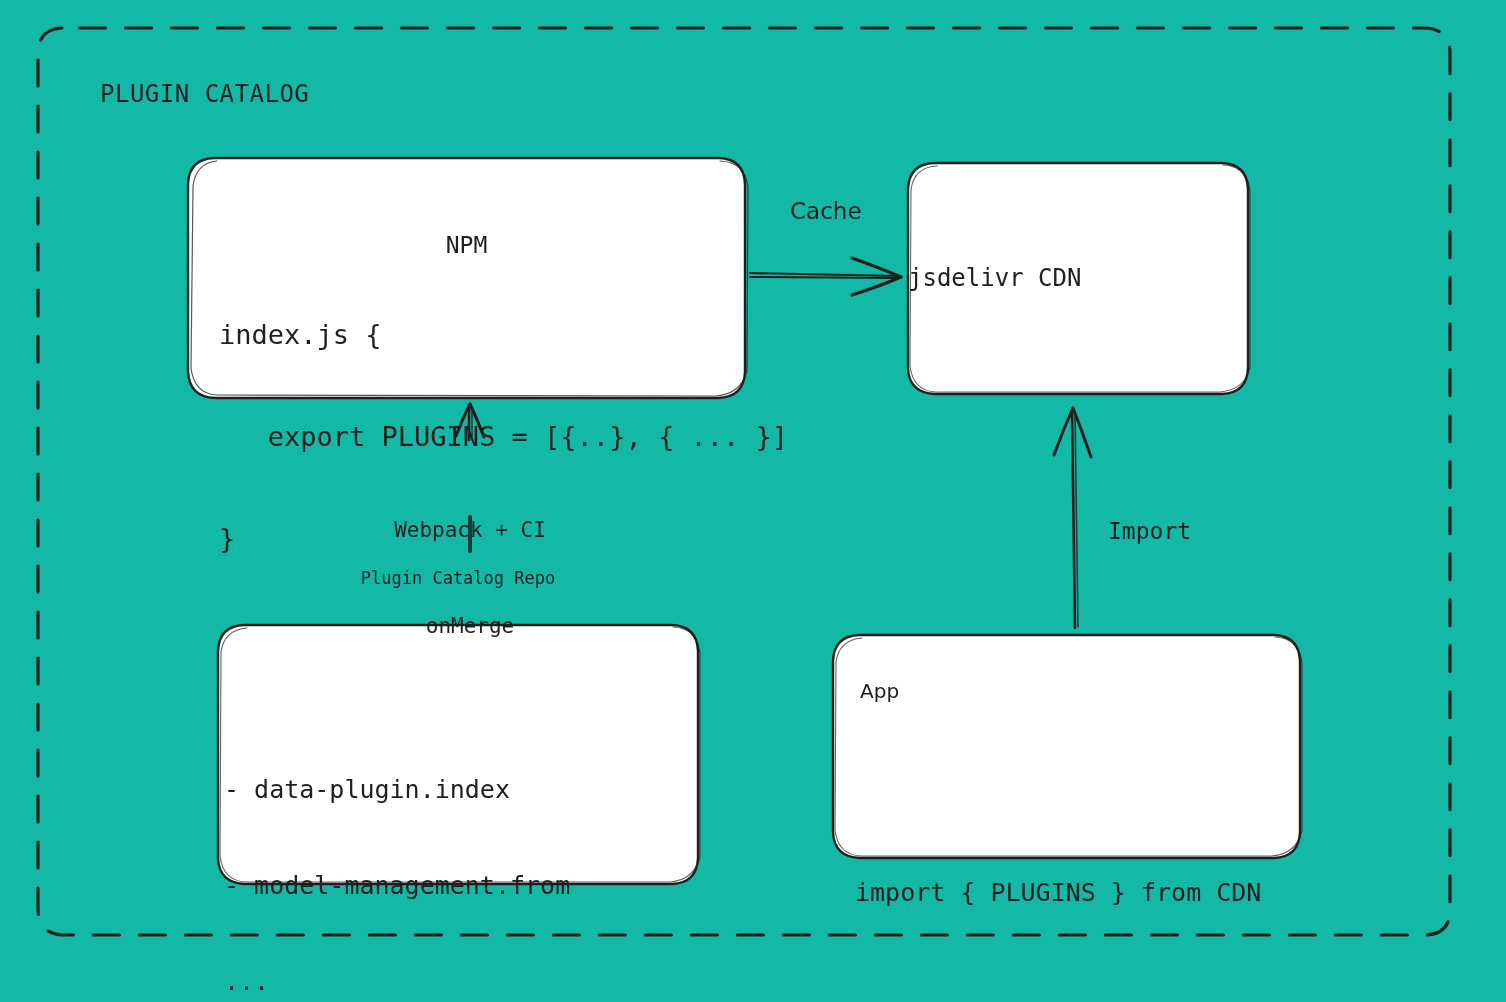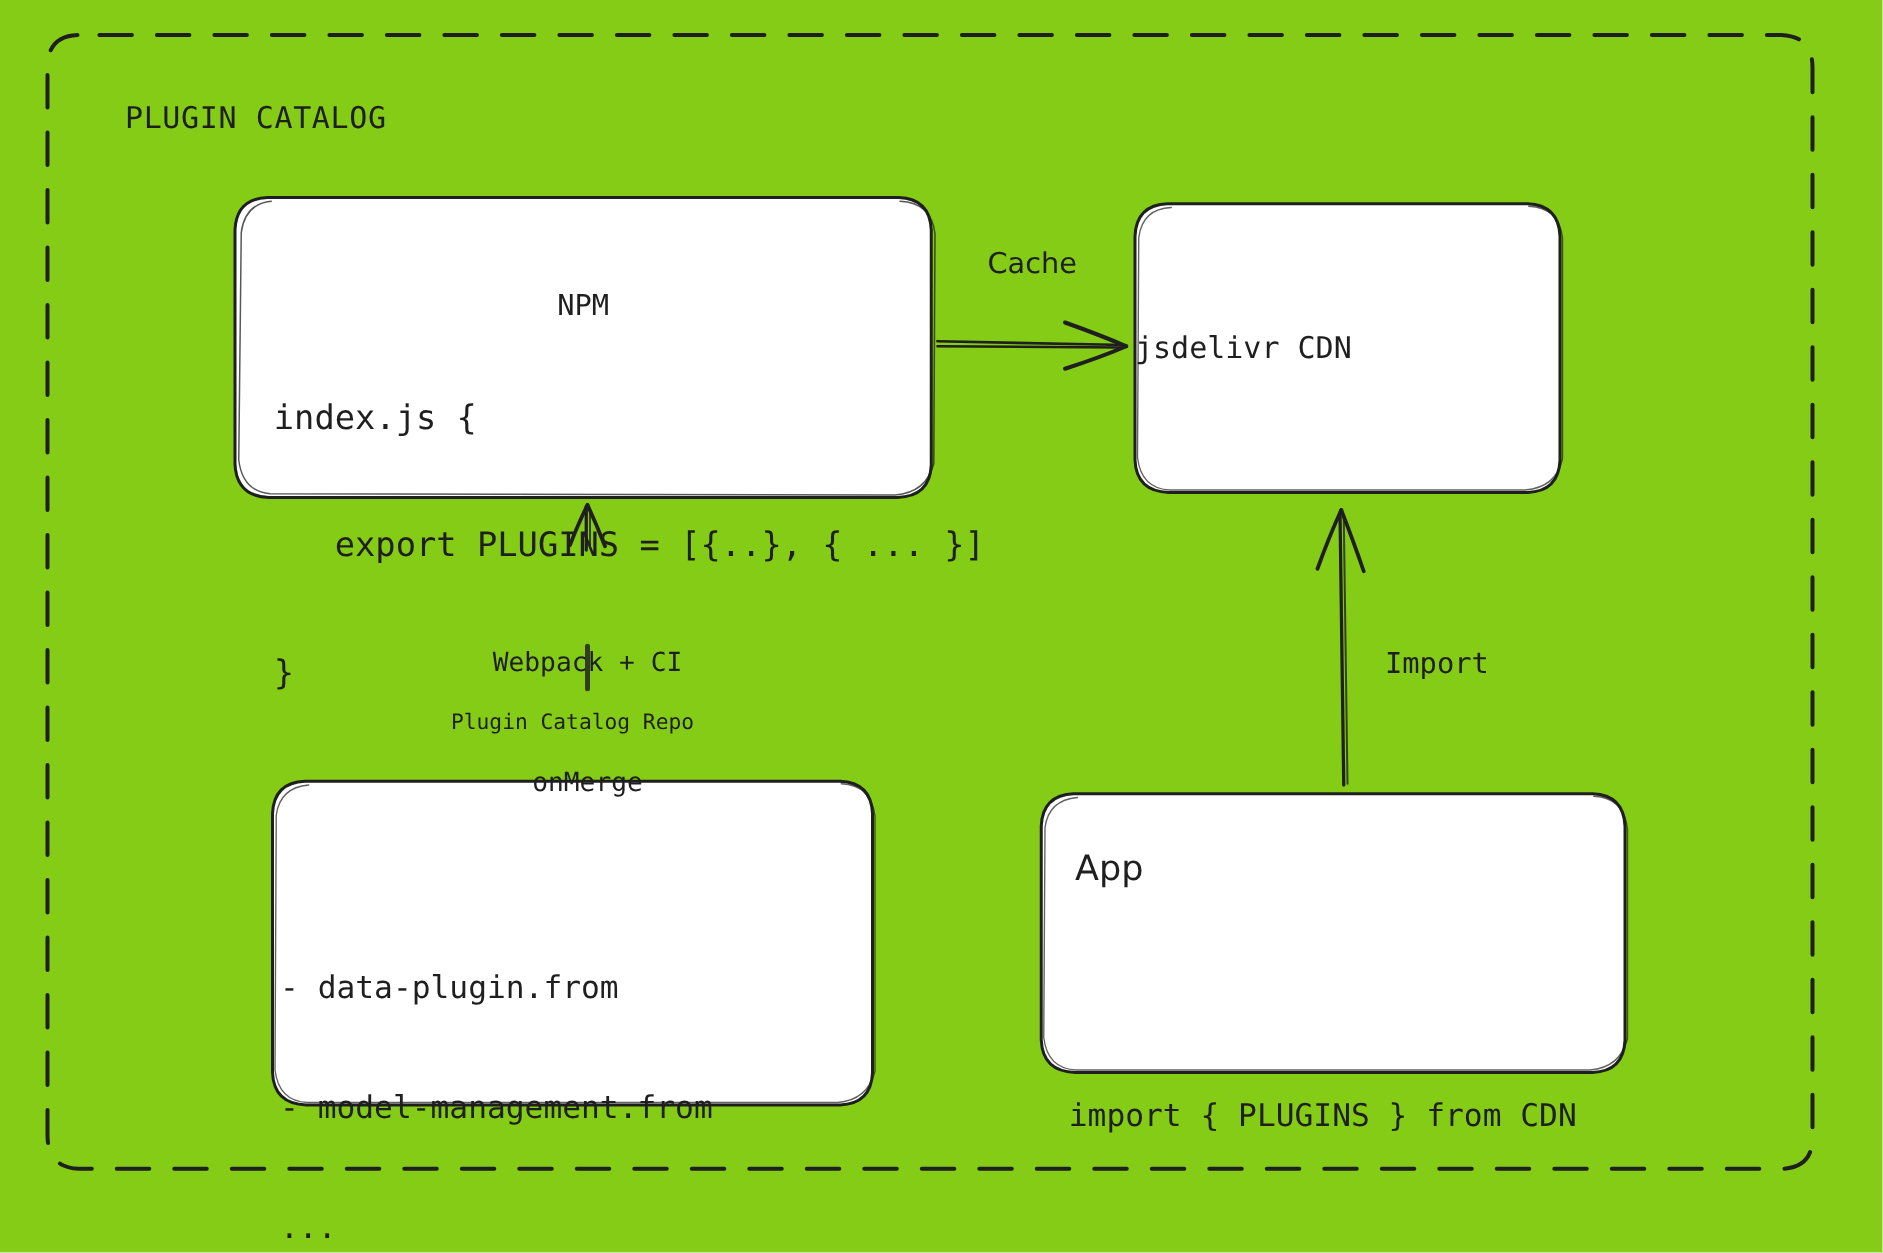--- a/index.html
+++ b/index.html
@@ -4,21 +4,21 @@
 <style>
   html, body {
     margin: 0;
     padding: 0;
     background: #ffffff;
   }
   #canvas {
     position: relative;
     width: 1506px;
     height: 1002px;
-    background: #84cc16;
+    background: #14b8a6;
     overflow: hidden;
     font-family: "DejaVu Sans Mono", "Liberation Mono", monospace;
   }
   #sketch-layer {
     position: absolute;
     left: 0;
     top: 0;
     width: 1506px;
     height: 1002px;
     pointer-events: none;
@@ -89,21 +89,21 @@
   }
   .repo-code {
     left: 224px;
     top: 710px;
     font-size: 25px;
     line-height: 32px;
   }
   .app-title {
     left: 860px;
     top: 681px;
-    font-size: 28px;
+    font-size: 20px;
   }
   .app-code {
     left: 855px;
     top: 738px;
     font-size: 25px;
     line-height: 62px;
   }
   .codeline {
     display: block;
     white-space: pre;
@@ -178,21 +178,21 @@
 
   <div class="lbl mono webpack-label">
     <span class="codeline">Webpack + CI</span>
     <span class="codeline">onMerge</span>
   </div>
 
   <div class="lbl mono import-label">Import</div>
 
   <div class="lbl mono repo-title">Plugin Catalog Repo</div>
   <div class="lbl mono repo-code">
-    <span class="codeline">- data-plugin.from</span>
+    <span class="codeline">- data-plugin.index</span>
     <span class="codeline">- model-management.from</span>
     <span class="codeline">...</span>
   </div>
 
   <div class="lbl sans app-title">App</div>
   <div class="lbl mono app-code">
     <span class="codeline">import { PLUGINS } from CDN</span>
     
   </div>
 

